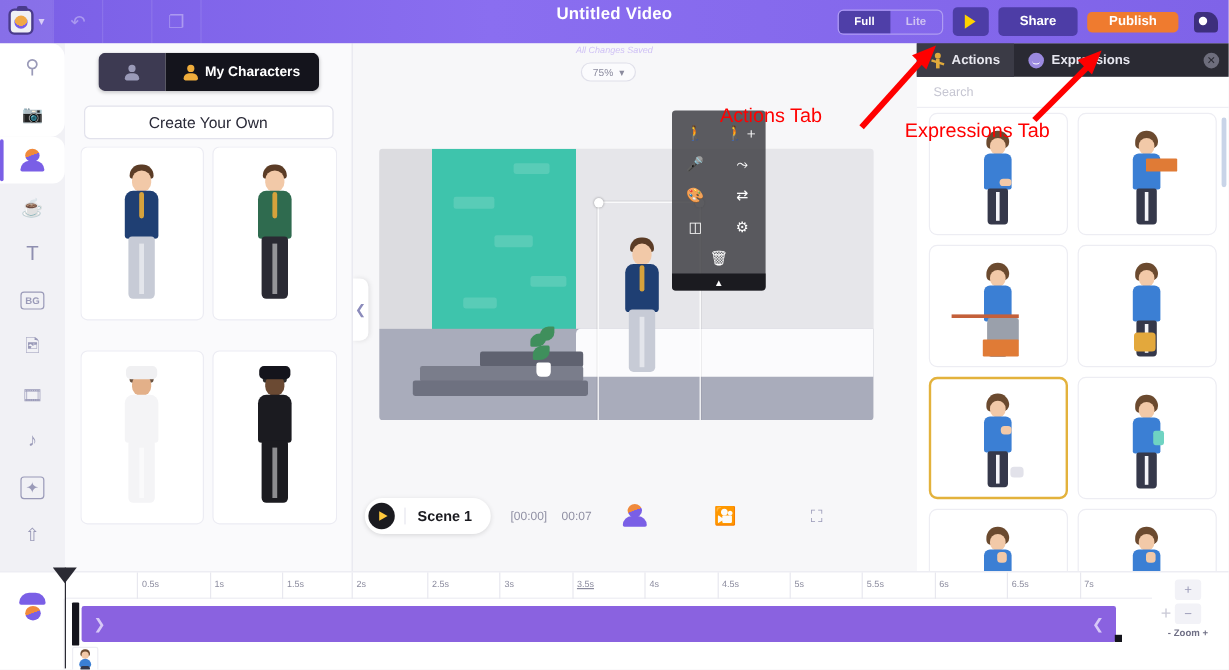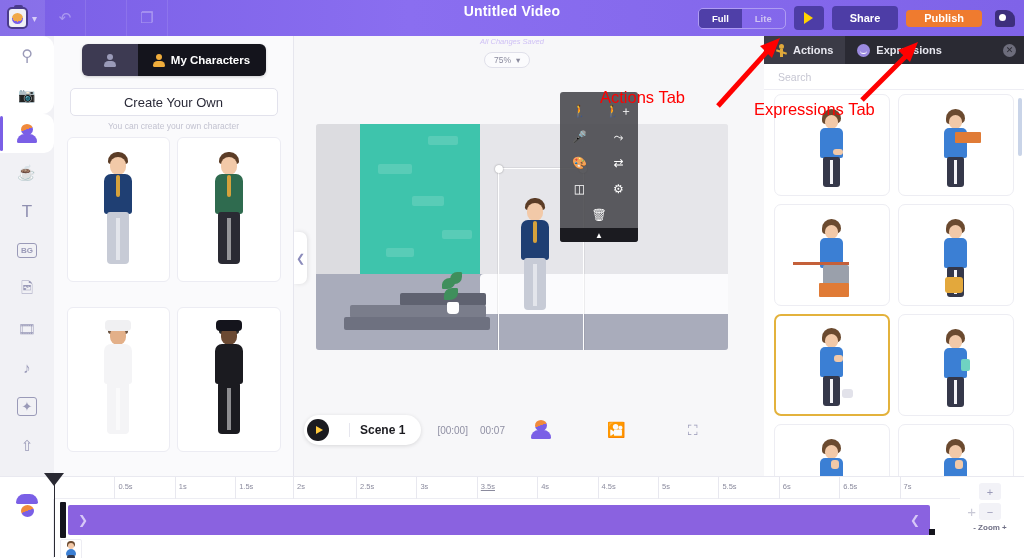--- a/index.html
+++ b/index.html
@@ -157,21 +157,21 @@
   }
   .ctx-grid { display: grid; grid-template-columns: 1fr 1fr; }
   .ctx-cell { height: 26px; display: flex; align-items: center; justify-content: center; color: #fff; font-size: 12px; }
   .ctx-cell.wide { grid-column: 1 / span 2; }
   .ctx-bar { height: 14px; background: #1b1b20; border-radius: 0 0 3px 3px; display: flex; align-items: center; justify-content: center; color: #fff; font-size: 8px; }
 
   
   .scene-strip { position: absolute; left: 0; top: 368px; width: 470px; height: 52px; display: flex; align-items: center; }
   .scene-pill {
     margin-left: 10px; height: 30px; background: #fff; border-radius: 16px; padding: 0 16px 0 3px;
-    display: flex; align-items: center; gap: 20px; box-shadow: 0 1px 4px rgba(0,0,0,.13);
+    display: flex; align-items: center; gap: 8px; box-shadow: 0 1px 4px rgba(0,0,0,.13);
   }
   .scene-play { width: 22px; height: 22px; border-radius: 50%; background: #1b1b20; display: flex; align-items: center; justify-content: center; }
   .scene-play .tri2 { width:0;height:0;border-left:7px solid #ffc93c;border-top:4.5px solid transparent;border-bottom:4.5px solid transparent; margin-left:2px;}
   .scene-name { font-size: 12px; font-weight: bold; color: #1b1b20; border-left: 1px solid #e6e6ee; padding-left: 10px; }
   .tcode { font-size: 10px; color: #8f8fa3; margin-left: 16px; }
   .strip-ico { margin-left: 26px; color: #9a9ab8; display: flex; align-items: center; }
   .avatar-ico { width: 20px; height: 20px; position: relative; }
   .avatar-ico i { position: absolute; left: 4px; top: 0; width: 12px; height: 11px; border-radius: 50%;
     background: linear-gradient(160deg,#f08a3c 48%,#7a5fe6 49%); }
   .avatar-ico b { position: absolute; left: 0; bottom: 1px; width: 20px; height: 9px; border-radius: 10px 10px 2px 2px; background: #7a5fe6; }
@@ -308,21 +308,20 @@
       </div>
       <div class="lp-tab-b">
         <span class="person-ico" style="color:#f0ad3c">
             <i></i>
             <b></b>
           </span>
         <span>My Characters</span>
       </div>
     </div>
     <div class="btn-create">Create Your Own</div>
-    <div class="create-hint">You can create your own character</div>
 
     <div class="char-grid" id="char-grid">
         <div class="char-card">
           <div class="fig">
       <div class="hair" style="background:#5b3c26"></div>
       <div class="head" style="background:#f2c9a8"></div>
 
       <div class="body" style="background:#1f3f73"></div>
       <div class="tie"></div>
       <div class="legs" style="background:#c7cbd6"></div>

